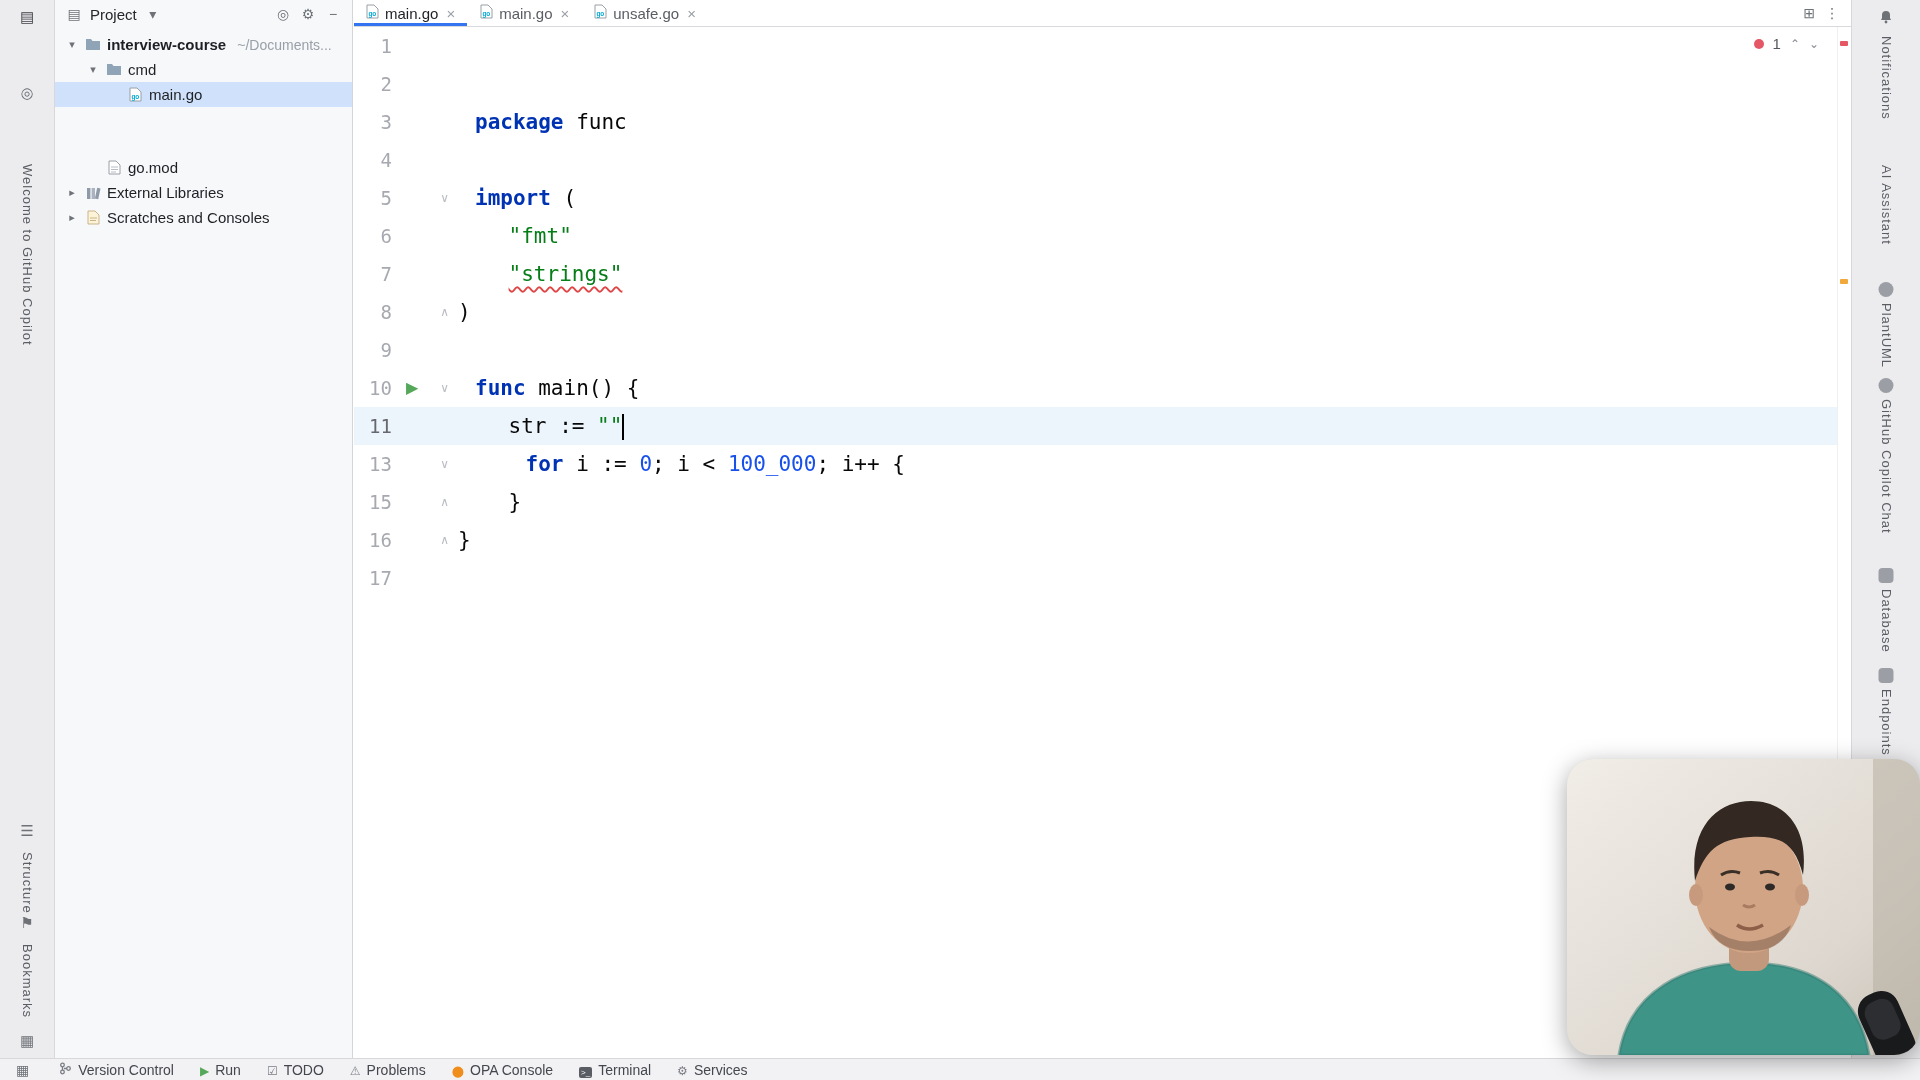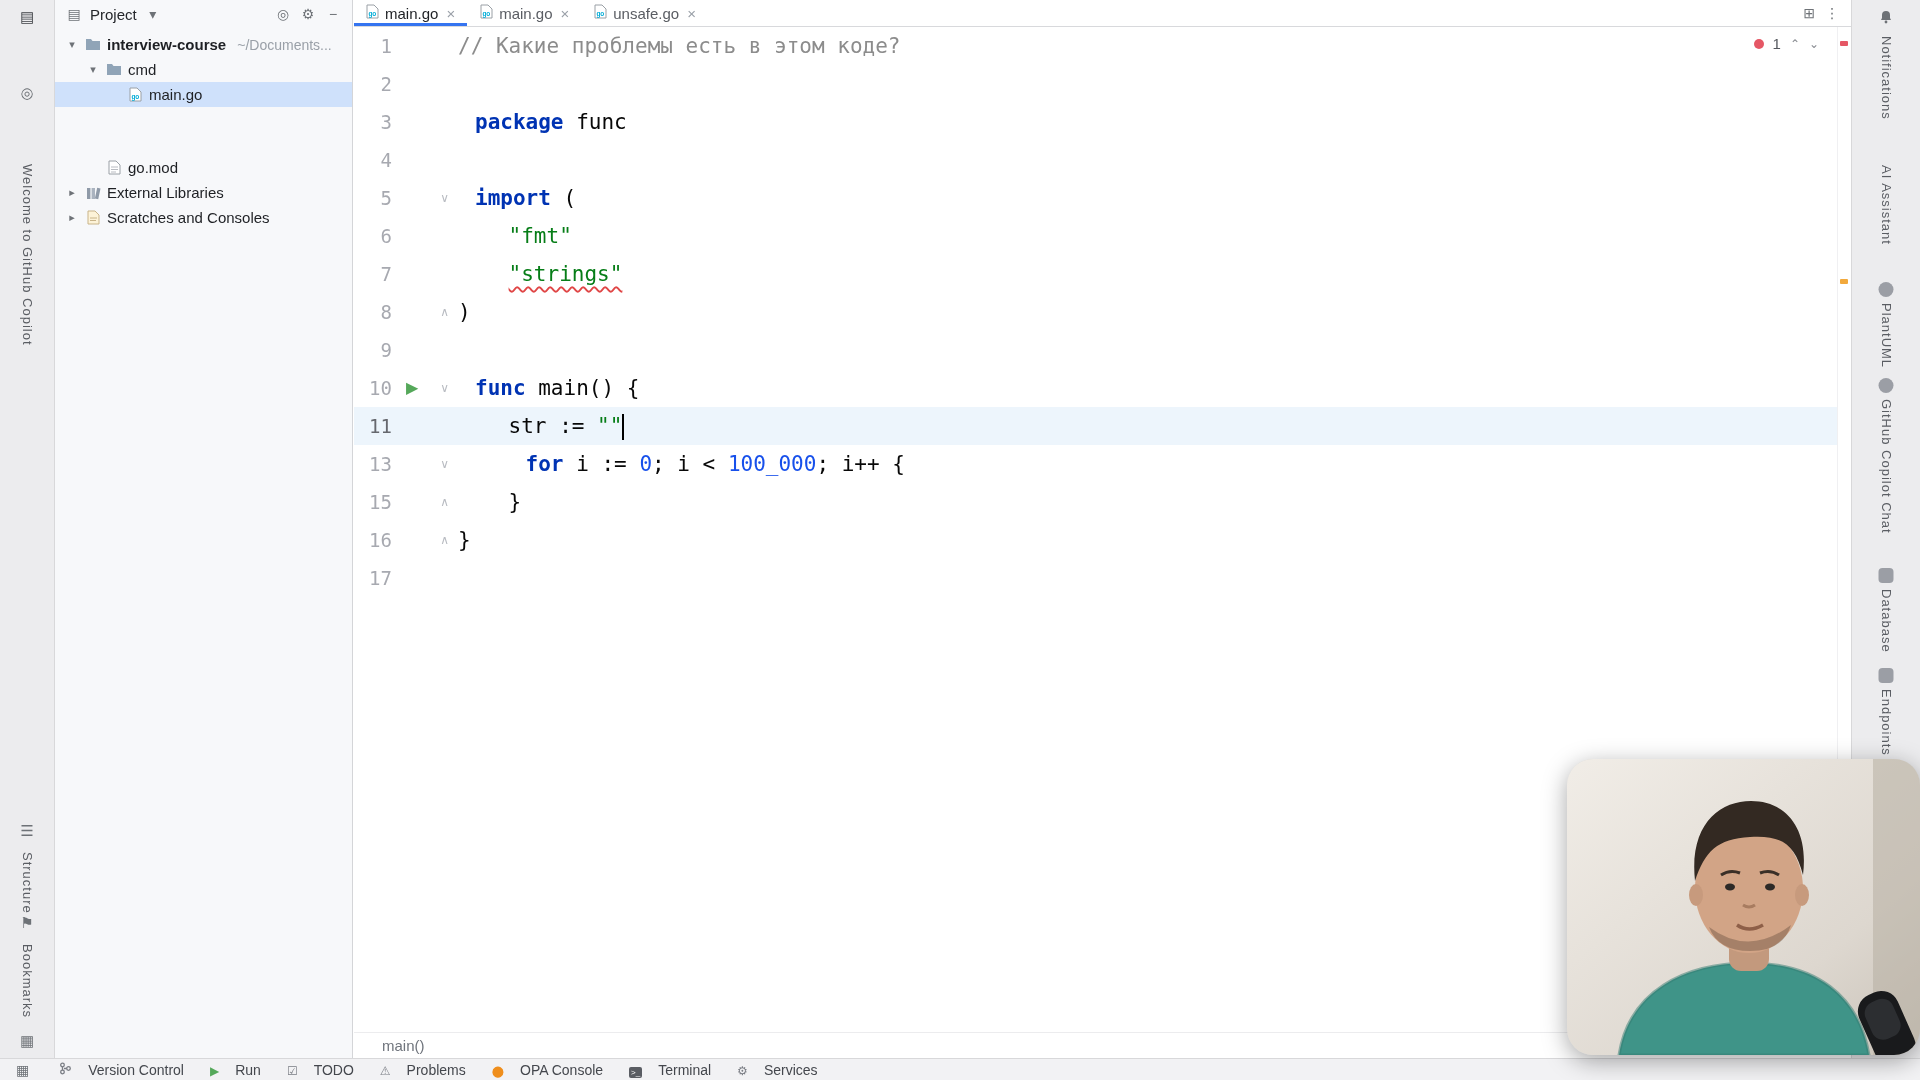--- a/index.html
+++ b/index.html
@@ -70,21 +70,21 @@
   
   .right-strip { position: absolute; right: 0; top: 0; width: 69px; height: 1058px; background: #ececee; border-left: 1px solid #d8d8da; z-index: 5; }
   .right-strip .strip-abs { left: 50%; }
   .rs-item { display: flex; flex-direction: column; align-items: center; gap: 6px; }
   .rs-icon { width: 15px; height: 15px; border-radius: 4px; background: #9b9ea5; }
   .rs-icon.round { border-radius: 50%; }
 
   
   .status-bar { position: absolute; left: 0; right: 0; bottom: 0; height: 22px; background: #f2f2f4; border-top: 1px solid #d8d8da; display: flex; align-items: center; gap: 26px; padding: 0 14px 0 16px; font-size: 14px; color: #44474d; z-index: 6; }
   .sb-corner { color: #6e7277; font-size: 14px; margin-right: 4px; }
-  .sb-item { display: flex; align-items: center; gap: 16px; cursor: default; white-space: nowrap; }
+  .sb-item { display: flex; align-items: center; gap: 6px; cursor: default; white-space: nowrap; }
   .sb-glyph { font-size: 12px; line-height: 1; color: #7a7d84; }
   .sb-glyph.green { color: #55a85a; }
   .sb-glyph.orange { color: #ef8e1c; font-size: 11px; }
   .sb-glyph.term { background: #5a5d63; color: #fff; border-radius: 2px; font-size: 8px; padding: 1px 2px; }
 
   
   .webcam { position: absolute; left: 1567px; top: 759px; width: 353px; height: 296px; border-radius: 26px; overflow: hidden; z-index: 40; box-shadow: 0 6px 24px rgba(0,0,0,.35), inset 0 0 0 1px rgba(0,0,0,.15); }
   .webcam svg { display: block; }
 </style>
 </head>
@@ -215,21 +215,20 @@
         </div>
         <div class="tab-bar-right">
           <span>⊞</span>
           <span>⋮</span>
         </div>
       </div>
     <div class="code-scroll" id="code-scroll">
         <div class="code-row">
           <span class="gut-num">1</span>
           <span class="gut-mid"></span>
-          <span class="code-text"><span class="tok-comment">// Какие проблемы есть в этом коде?</span></span>
         </div>
         <div class="code-row">
           <span class="gut-num">2</span>
           <span class="gut-mid"></span>
           <span class="code-text"></span>
         </div>
         <div class="code-row">
           <span class="gut-num">3</span>
           <span class="gut-mid"></span>
           <span class="code-text"><span class="tok-kw">package</span><span class="tok-plain"> func</span></span>
@@ -313,23 +312,20 @@
       <span>1</span>
       <span class="iw-chev">⌃</span>
       <span class="iw-chev">⌄</span>
     </div>
     <div class="error-stripe">
       <span class="stripe-tick red"></span>
       <span class="stripe-tick orange"></span>
     </div>
   </div>
 
-  <div class="breadcrumb-bar">
-    <span>main()</span>
-  </div>
 
   <div class="right-strip">
     <div class="strip-abs" style="top:8px;transform:translateX(-50%)">
       <span class="strip-icon">
         <svg width="14" height="14" viewBox="0 0 14 14">
             <path d="M7 1a4 4 0 0 0-4 4v3L2 10h10l-1-2V5a4 4 0 0 0-4-4z" fill="#6e7277"></path>
             <circle cx="7" cy="12" r="1.4" fill="#6e7277"></circle>
           </svg>
       </span>
     </div>

